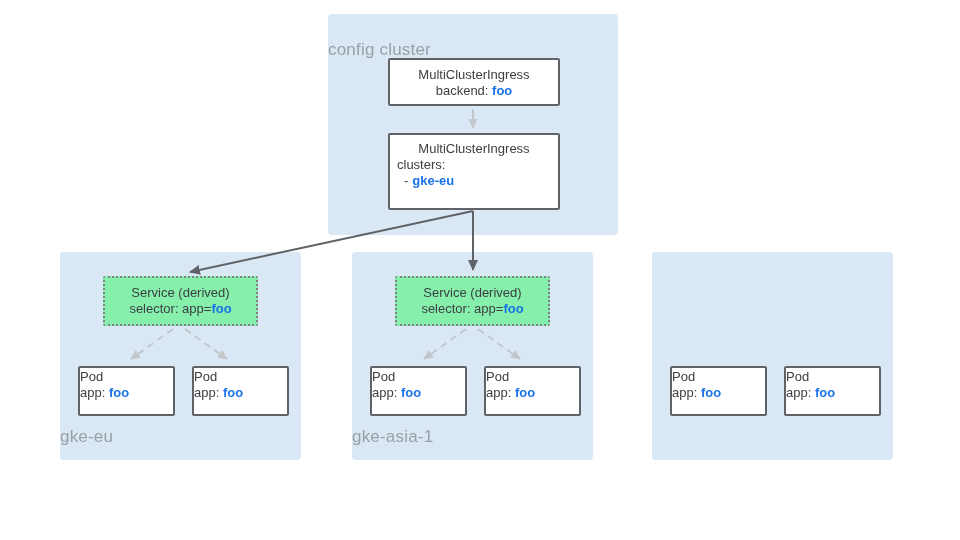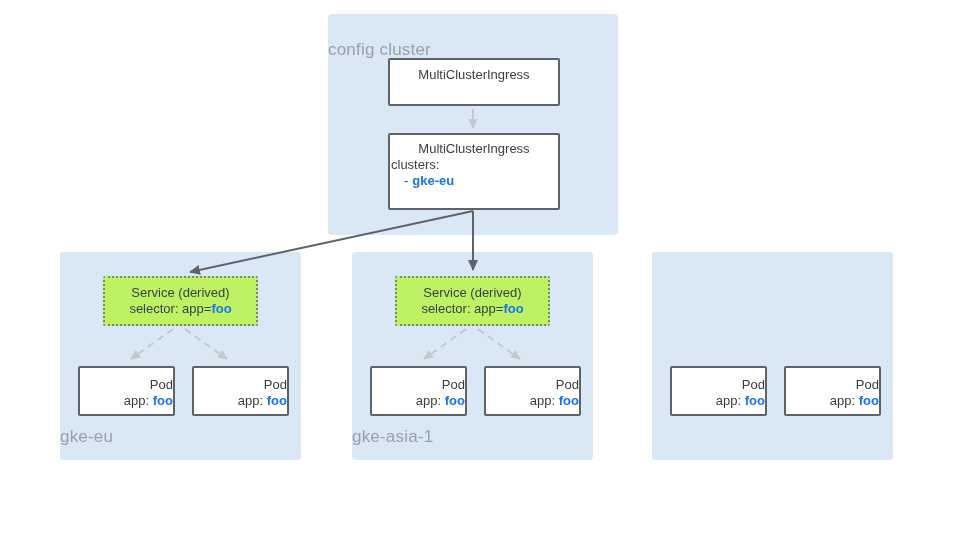--- a/index.html
+++ b/index.html
@@ -45,36 +45,36 @@
     line-height: 16px;
   }
   .node .node-title { font-weight: normal; }
   .blue { color: var(--accent-blue); font-weight: bold; }
 
   
   #config-cluster { left: 328px; top: 14px; width: 290px; height: 221px; }
   .mci-node { left: 60px; top: 44px; width: 172px; height: 48px; text-align: center; padding-top: 7px; }
   .mcs-node { left: 60px; top: 119px; width: 172px; height: 77px; padding-top: 6px; }
   .mcs-node .node-title { text-align: center; }
-  .mcs-node .clusters-label { padding-left: 1px; }
+  .mcs-node .clusters-label { padding-left: 7px; }
   .mcs-node .mcs-item { padding-left: 14px; }
   .mcs-node .mcs-item .prefix { color: var(--text-dark); margin-right: 4px; }
 
   
   #cluster-gke-eu     { left: 60px;  top: 252px; width: 241px; height: 208px; }
   #cluster-gke-asia-1 { left: 352px; top: 252px; width: 241px; height: 208px; }
   #cluster-gke-asia-2 { left: 652px; top: 252px; width: 241px; height: 208px; }
 
   .service-node {
     left: 43px; top: 24px; width: 155px; height: 50px;
     border: 2px dotted #7d8287;
-    background: #bef264;
+    background: #86efac;
     text-align: center; padding-top: 7px;
   }
-  .pod-node { width: 97px; height: 50px; top: 114px; text-align: right; padding-top: 9px; }
+  .pod-node { width: 97px; height: 50px; top: 114px; text-align: left; padding-top: 1px; }
   .pod-node.pod-left { left: 18px; }
   .pod-node.pod-right { left: 132px; }
   .pod-node .app-label { font-weight: normal; }
 
   svg.connectors {
     position: absolute; left: 0; top: 0;
     width: 960px; height: 540px;
     pointer-events: none; z-index: 5;
   }
   .conn-dark  { stroke: var(--arrow-dark);  stroke-width: 2; }
@@ -86,20 +86,24 @@
 </head>
 <body>
 
 <div class="canvas">
 
   <section class="cluster" id="config-cluster">
     <div class="cluster-title top">config cluster</div>
 
     <div class="node mci-node">
       <div class="node-title">MultiClusterIngress</div>
+      <div class="node-line">
+        <span>backend:</span>
+        <span class="blue">foo</span>
+      </div>
     </div>
 
     <div class="node mcs-node">
       <div class="node-title">MultiClusterIngress</div>
       <div class="node-line clusters-label">clusters:</div>
       <div class="node-line mcs-item">
         <span class="prefix">-</span><span class="blue">gke-eu</span>
       </div>
     </div>
   </section>

